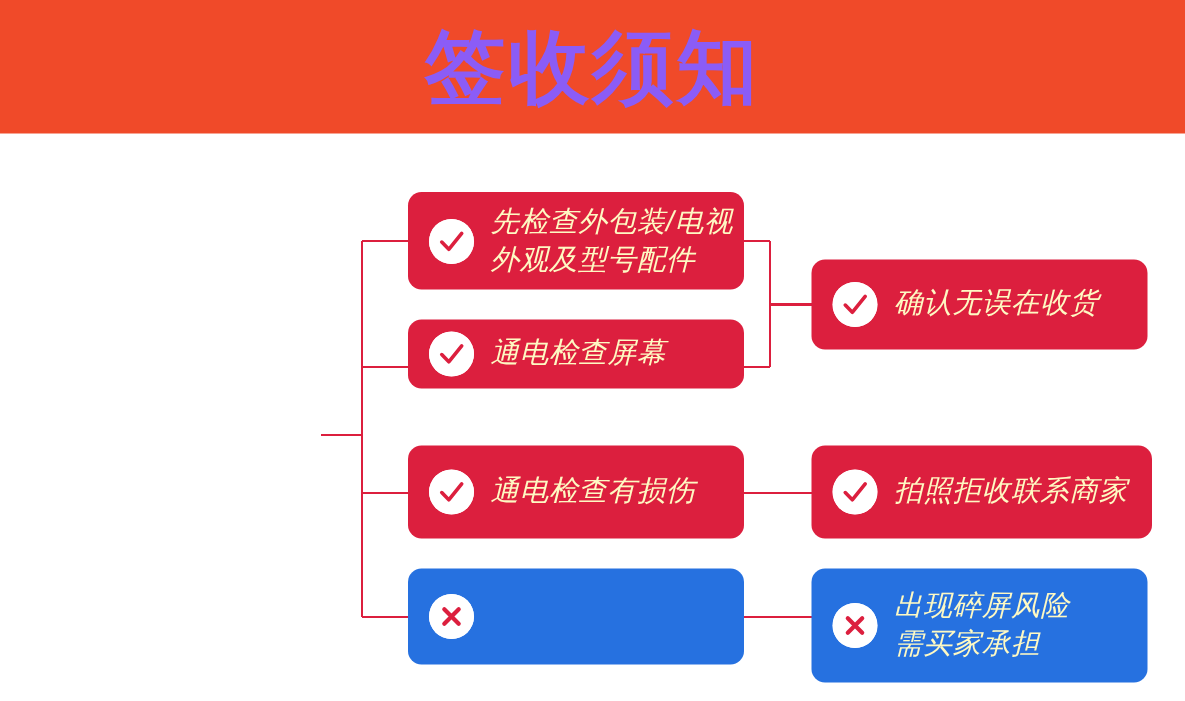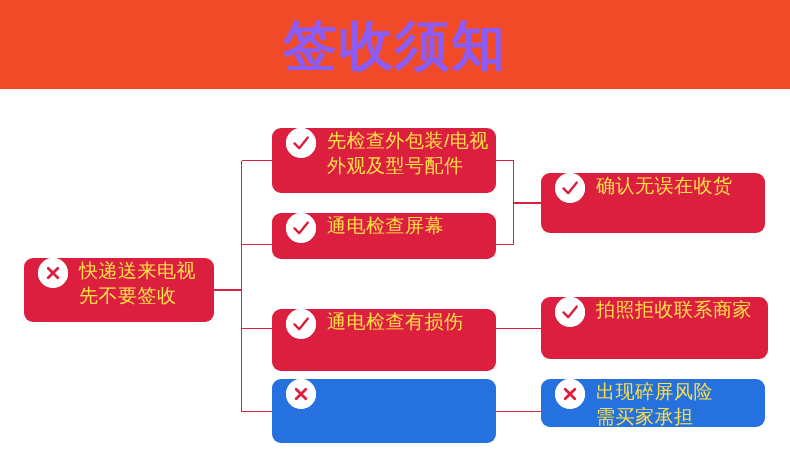--- a/index.html
+++ b/index.html
@@ -53,22 +53,24 @@
     height: 467px;
     pointer-events: none;
   }
 
   
   .node {
     position: absolute;
     box-sizing: border-box;
     border-radius: 9px;
     display: flex;
+    align-items: center;
     padding-left: 14px;
-    color: #fde047;
+    color: #fef9c3;
+    font-style: italic;
   }
   .node.red  { background: #dc1f3e; }
   .node.blue { background: #2671e0; }
 
   .badge {
     flex: 0 0 auto;
     width: 30px;
     height: 30px;
     border-radius: 50%;
     background: #ffffff;
@@ -82,25 +84,25 @@
     line-height: 26px;
     font-weight: normal;
     white-space: pre-line;
     letter-spacing: 0.5px;
   }
 
   
   #node-start      { left: 24px;  top: 258px; width: 190px; height: 64px; }
   #node-check-pack { left: 272px; top: 128px; width: 224px; height: 65px; }
   #node-check-scr  { left: 272px; top: 213px; width: 224px; height: 46px; }
-  #node-check-dmg  { left: 272px; top: 297px; width: 224px; height: 62px; margin-top: 12px; }
+  #node-check-dmg  { left: 272px; top: 297px; width: 224px; height: 62px; }
   #node-no-power   { left: 272px; top: 379px; width: 224px; height: 64px; }
   #node-confirm    { left: 541px; top: 173px; width: 224px; height: 60px; }
   #node-reject     { left: 541px; top: 297px; width: 227px; height: 62px; }
-  #node-risk       { left: 541px; top: 379px; width: 224px; height: 48px; }
+  #node-risk       { left: 541px; top: 379px; width: 224px; height: 76px; }
 
   #node-start .node-label,
   #node-check-pack .node-label,
   #node-risk .node-label { line-height: 25px; }
 </style>
 </head>
 <body>
 
 <div id="page">
 
@@ -123,30 +125,20 @@
       <path d="M496 244.5 H513.5"></path>
       <path d="M513.5 160.5 V244.5"></path>
       <path d="M513.5 203 H541"></path>
 
       <path d="M496 328.5 H541"></path>
 
       <path d="M496 411.5 H541"></path>
     </g>
   </svg>
 
-  <div class="node red" id="node-start">
-    <span class="badge">
-      <svg width="30" height="30" viewBox="0 0 30 30">
-        <circle cx="15" cy="15" r="15" fill="#ffffff"></circle>
-        <path d="M10.2 10.2 L19.8 19.8 M19.8 10.2 L10.2 19.8" stroke="#dc1f3e" stroke-width="2.8" stroke-linecap="round"></path>
-      </svg>
-    </span>
-    <span class="node-label">快递送来电视
-先不要签收</span>
-  </div>
 
   <div class="node red" id="node-check-pack">
     <span class="badge">
       <svg width="30" height="30" viewBox="0 0 30 30">
         <circle cx="15" cy="15" r="15" fill="#ffffff"></circle>
         <path d="M8.5 15.4 L13.2 20.2 L21.8 9.6" stroke="#dc1f3e" stroke-width="2.4" fill="none" stroke-linecap="round" stroke-linejoin="round"></path>
       </svg>
     </span>
     <span class="node-label">先检查外包装/电视
 外观及型号配件</span>

